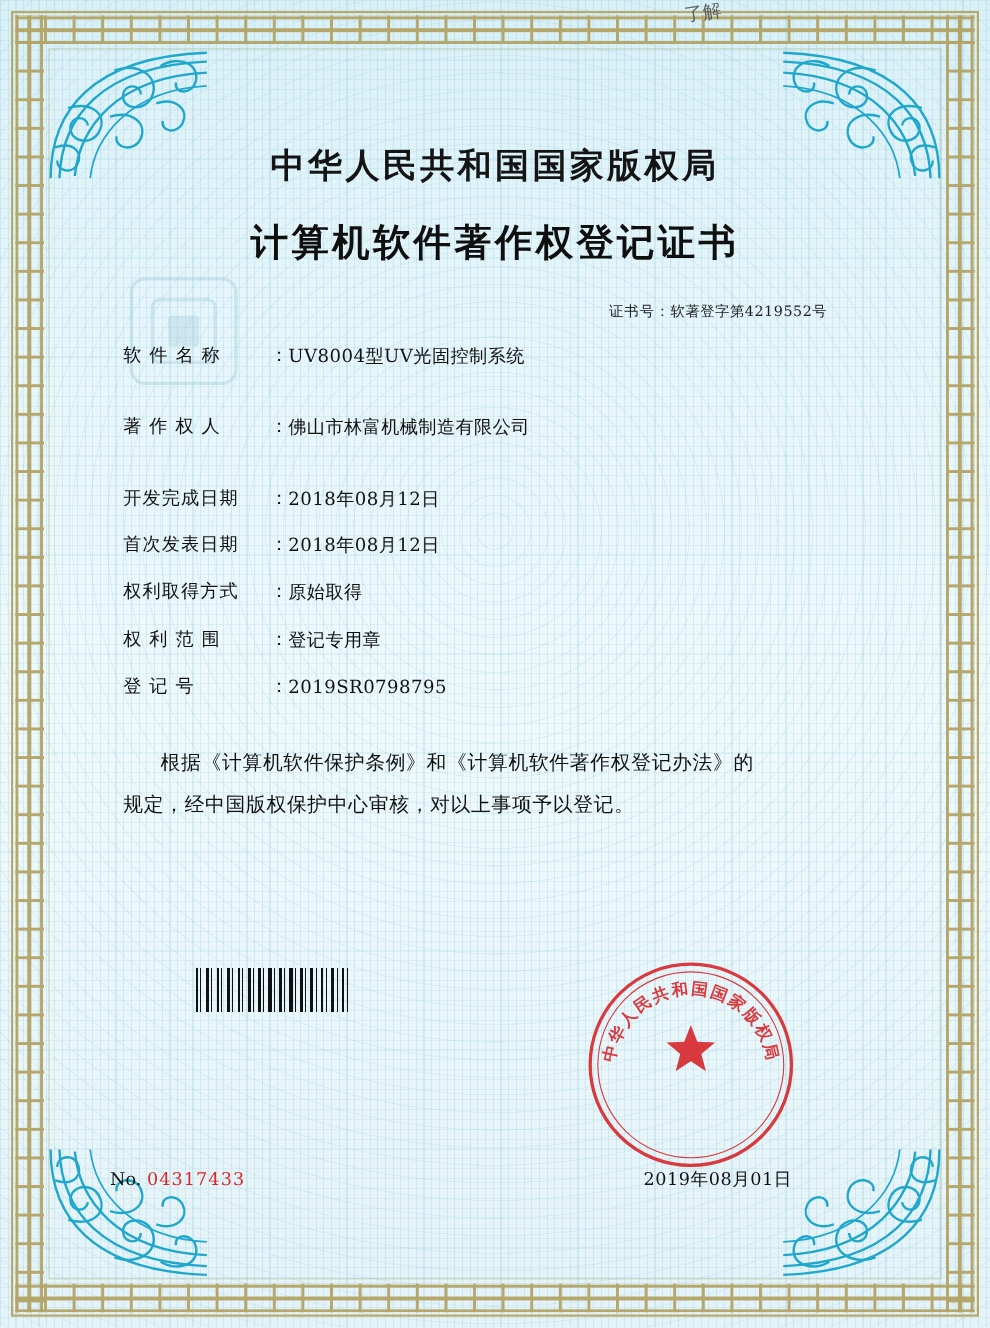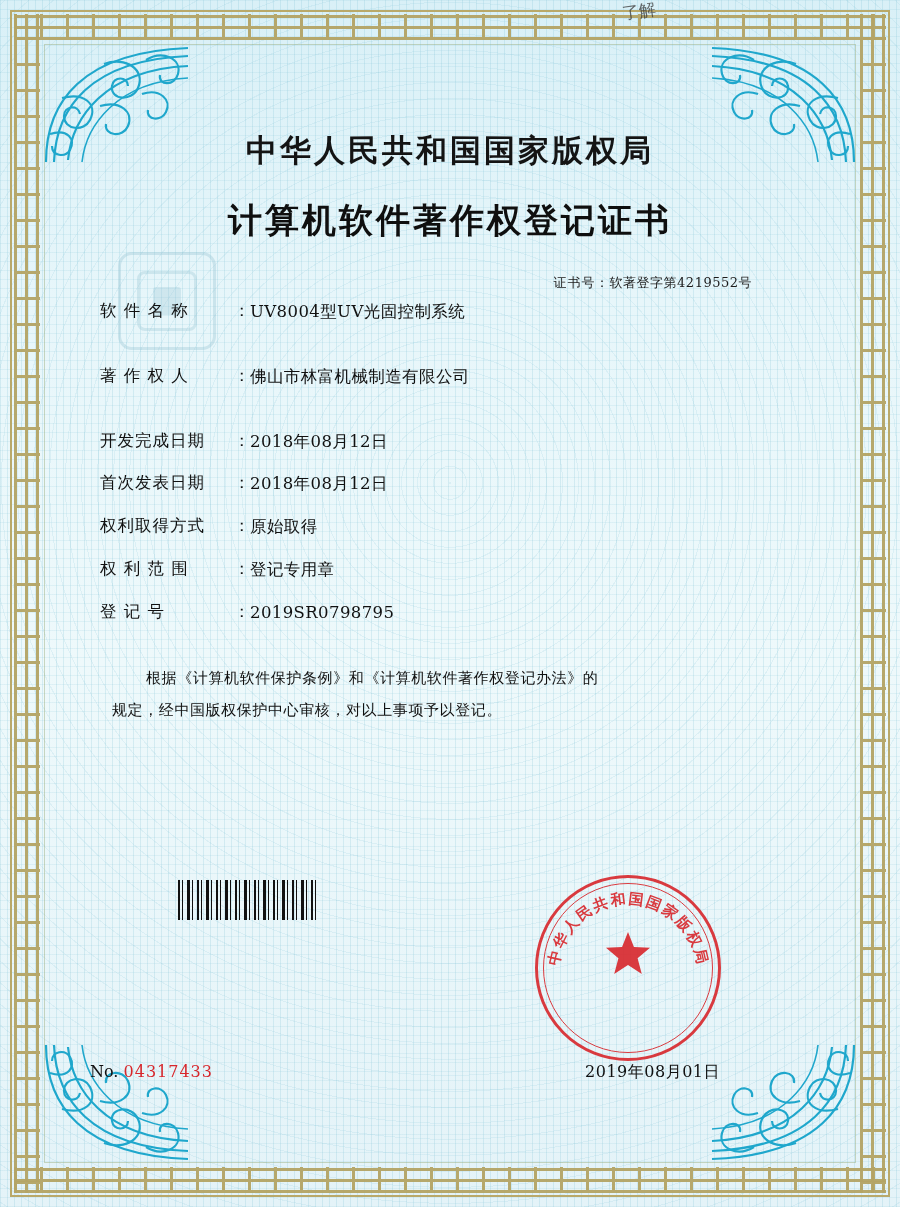--- a/index.html
+++ b/index.html
@@ -150,22 +150,22 @@
     font-size: 13px;
     color: #1b1b1b;
     margin-top: 30px;
     padding-right: 48px;
     letter-spacing: 0.5px;
   }
   .cert-no .cert-no-label { letter-spacing: 1px; }
   .cert-no .cert-no-value { font-family: "DejaVu Serif", serif; }
 
   .fields {
-    margin-top: 8px;
-    padding-left: 0;
+    margin-top: 20px;
+    padding-left: 12px;
     text-align: center;
   }
   .field-row {
     display: flex;
     align-items: flex-start;
     margin-bottom: 18px;
   }
   .field-label {
     width: 150px;
     flex: 0 0 150px;
@@ -185,21 +185,21 @@
     font-family: "DejaVu Serif", serif;
     letter-spacing: 0.4px;
     line-height: 1.5;
   }
   .field-value .vline2 { display: block; }
 
   .gap-lg { height: 22px; }
 
   .paragraph {
     margin-top: 38px;
-    font-size: 15px;
+    font-size: 18px;
     color: #111;
     line-height: 2.1;
     letter-spacing: 0.6px;
     padding-left: 12px;
   }
   .paragraph .indent { padding-left: 34px; }
 
   
   .barcode {
     position: absolute;
@@ -261,21 +261,21 @@
     font-size: 14px;
     font-weight: bold;
     line-height: 1.5;
     color: #d8262b;
     letter-spacing: 1px;
   }
 
   
   .footer {
     position: absolute;
-    left: 90px;
+    left: 100px;
     right: 100px;
     top: 1050px;
     display: flex;
     justify-content: space-between;
     align-items: baseline;
   }
   .footer-no {
     font-family: "DejaVu Serif", serif;
     font-size: 16px;
     color: #111;

